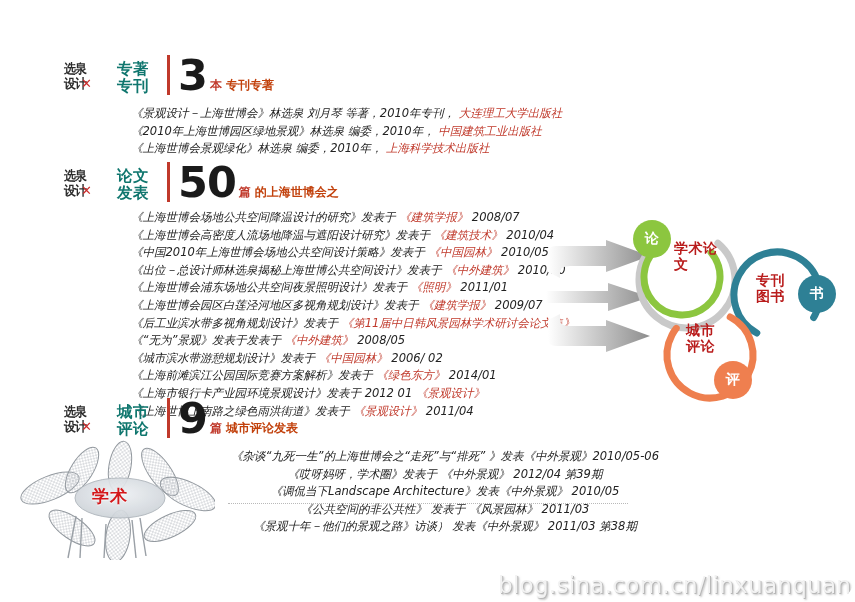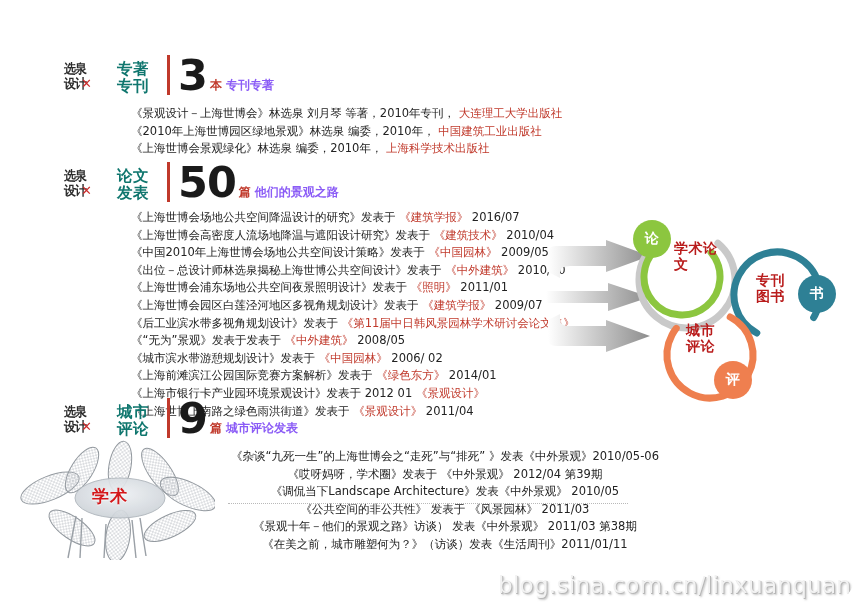--- a/index.html
+++ b/index.html
@@ -33,27 +33,28 @@
     letter-spacing:.5px;margin-right:9px;white-space:nowrap;
     margin-bottom:0px;
   }
   .sec-bar{width:3px;background:#c0392b;height:40px;margin-right:8px;align-self:flex-end;}
   .sec-num{
     font-size:43px;line-height:40px;font-weight:bold;color:#1a1a1a;
     font-family:"DejaVu Sans","Liberation Sans",sans-serif;letter-spacing:-1px;
     margin-right:3px;
   }
   .sec-unit{font-size:12px;font-weight:bold;color:#c0392b;margin-right:4px;margin-bottom:1px;}
-  .sec-sub{font-size:12px;font-weight:bold;color:#8b5cf6;margin-bottom:1px;white-space:nowrap;}
+  .sec-sub{font-size:12px;font-weight:bold;color:#c2410c;margin-bottom:1px;white-space:nowrap;}
 
   
   .entries{position:absolute;}
   .entry{
     font-size:11.5px;line-height:17.6px;color:#222;white-space:nowrap;
     font-family:"DejaVu Sans","Liberation Sans",sans-serif;
+    font-style:italic;
   }
   .entry .hl{color:#c0392b;}
   .entry .ln{color:#222;}
   .rule{
     position:absolute;height:0;border-top:1px dotted #b9b9b9;
   }
 
   
   .arrow{position:absolute;}
 
@@ -118,26 +119,26 @@
       <div class="lg-row">设计</div>
       <div class="lg-x">✕</div>
     </div>
     <div style="margin-right:9px;">
       <div class="sec-title">论文</div>
       <div class="sec-title">发表</div>
     </div>
     <div class="sec-bar"></div>
     <div class="sec-num">50</div>
     <div class="sec-unit">篇</div>
-    <div class="sec-sub">他们的景观之路</div>
+    <div class="sec-sub">的上海世博会之</div>
   </div>
   <div class="entries" id="entries-1" style="left:131px;top:209px;">
-      <div class="entry"><span class="ln">《上海世博会场地公共空间降温设计的研究》发表于 </span><span class="hl">《建筑学报》 </span><span class="ln">2016/07 </span></div>
+      <div class="entry"><span class="ln">《上海世博会场地公共空间降温设计的研究》发表于 </span><span class="hl">《建筑学报》 </span><span class="ln">2008/07 </span></div>
       <div class="entry"><span class="ln">《上海世博会高密度人流场地降温与遮阳设计研究》发表于 </span><span class="hl">《建筑技术》 </span><span class="ln">2010/04 </span></div>
-      <div class="entry"><span class="ln">《中国2010年上海世博会场地公共空间设计策略》发表于 </span><span class="hl">《中国园林》 </span><span class="ln">2009/05 </span></div>
+      <div class="entry"><span class="ln">《中国2010年上海世博会场地公共空间设计策略》发表于 </span><span class="hl">《中国园林》 </span><span class="ln">2010/05 </span></div>
       <div class="entry"><span class="ln">《出位－总设计师林选泉揭秘上海世博公共空间设计》发表于 </span><span class="hl">《中外建筑》 </span><span class="ln">2010/10 </span></div>
       <div class="entry"><span class="ln">《上海世博会浦东场地公共空间夜景照明设计》发表于 </span><span class="hl">《照明》 </span><span class="ln">2011/01 </span></div>
       <div class="entry"><span class="ln">《上海世博会园区白莲泾河地区多视角规划设计》发表于 </span><span class="hl">《建筑学报》 </span><span class="ln">2009/07 </span></div>
       <div class="entry"><span class="ln">《后工业滨水带多视角规划设计》发表于 </span><span class="hl">《第11届中日韩风景园林学术研讨会论文集》 </span></div>
       <div class="entry"><span class="ln">《“无为”景观》发表于发表于 </span><span class="hl">《中外建筑》 </span><span class="ln">2008/05 </span></div>
       <div class="entry"><span class="ln">《城市滨水带游憩规划设计》发表于 </span><span class="hl">《中国园林》 </span><span class="ln">2006/ 02 </span></div>
       <div class="entry"><span class="ln">《上海前滩滨江公园国际竞赛方案解析》发表于 </span><span class="hl">《绿色东方》 </span><span class="ln">2014/01 </span></div>
       <div class="entry"><span class="ln">《上海市银行卡产业园环境景观设计》发表于  2012 01   </span><span class="hl">《景观设计》 </span></div>
       <div class="entry"><span class="ln">《上海世博上南路之绿色雨洪街道》发表于 </span><span class="hl">《景观设计》 </span><span class="ln">2011/04 </span></div>
     </div>
@@ -156,21 +157,20 @@
     <div class="sec-num">9</div>
     <div class="sec-unit">篇</div>
     <div class="sec-sub">城市评论发表</div>
   </div>
   <div class="entries" id="entries-2" style="left:231px;top:448px;text-align:center;">
       <div class="entry"><span class="ln">《杂谈“九死一生”的上海世博会之“走死”与“排死” 》发表《中外景观》2010/05-06 </span></div>
       <div class="entry"><span class="ln">《哎呀妈呀，学术圈》发表于 《中外景观》  2012/04 第39期 </span></div>
       <div class="entry"><span class="ln">《调侃当下Landscape Architecture》发表《中外景观》  2010/05 </span></div>
       <div class="entry"><span class="ln">《公共空间的非公共性》  发表于 《风景园林》  2011/03 </span></div>
       <div class="entry"><span class="ln">《景观十年－他们的景观之路》访谈）  发表《中外景观》  2011/03  第38期 </span></div>
-      <div class="entry"><span class="ln">《在美之前，城市雕塑何为？》（访谈）发表《生活周刊》2011/01/11 </span></div>
     </div>
   <div class="rule" style="left:228px;top:503px;width:400px;"></div>
 
   <svg class="arrow" style="left:546px;top:240px;" width="106" height="40" viewBox="0 0 106 40">
     <defs>
       <linearGradient id="ag1" x1="0" y1="0" x2="1" y2="0">
         <stop offset="0" stop-color="#ffffff"></stop>
           <stop offset="1" stop-color="#8d8d8d"></stop>
       </linearGradient>
     </defs>

